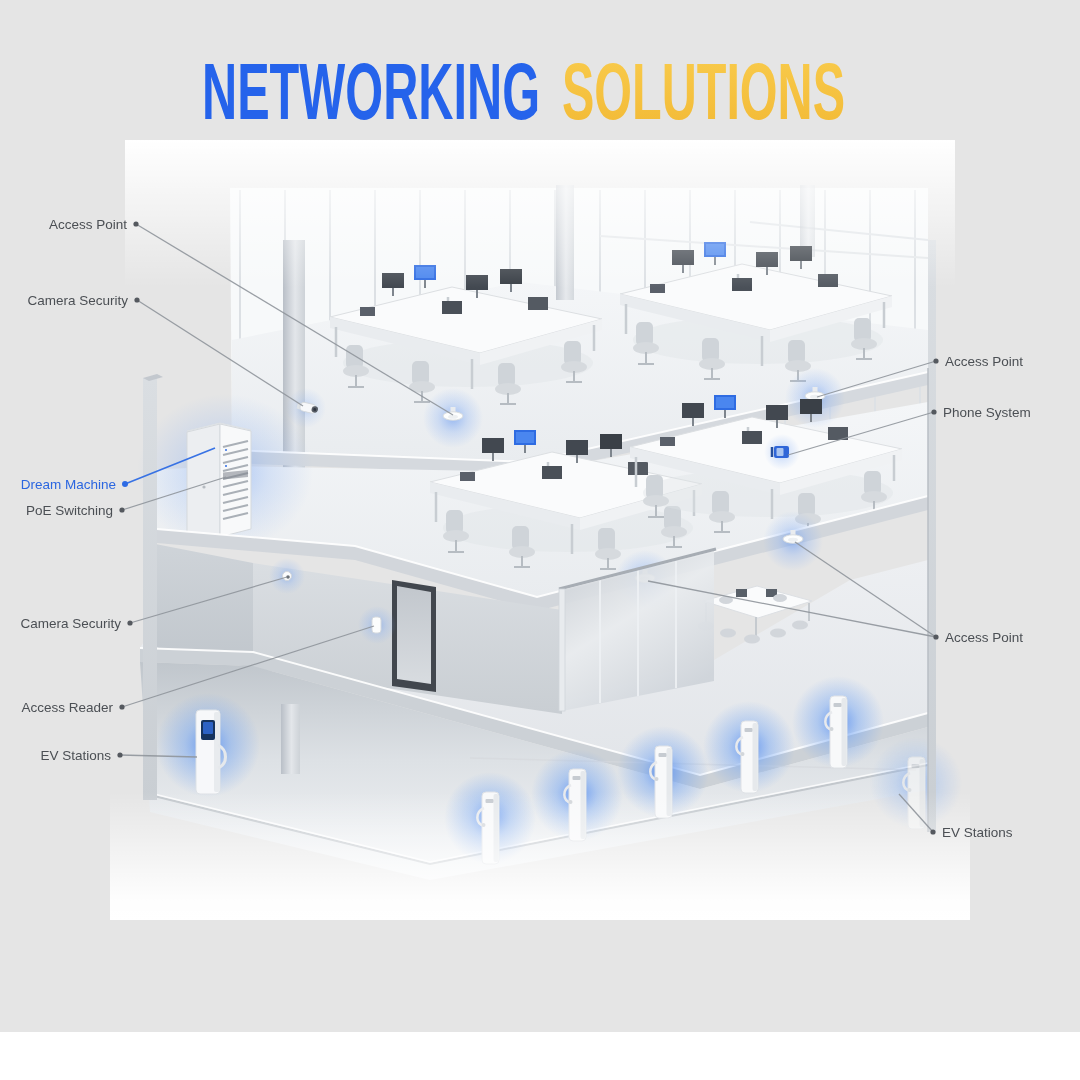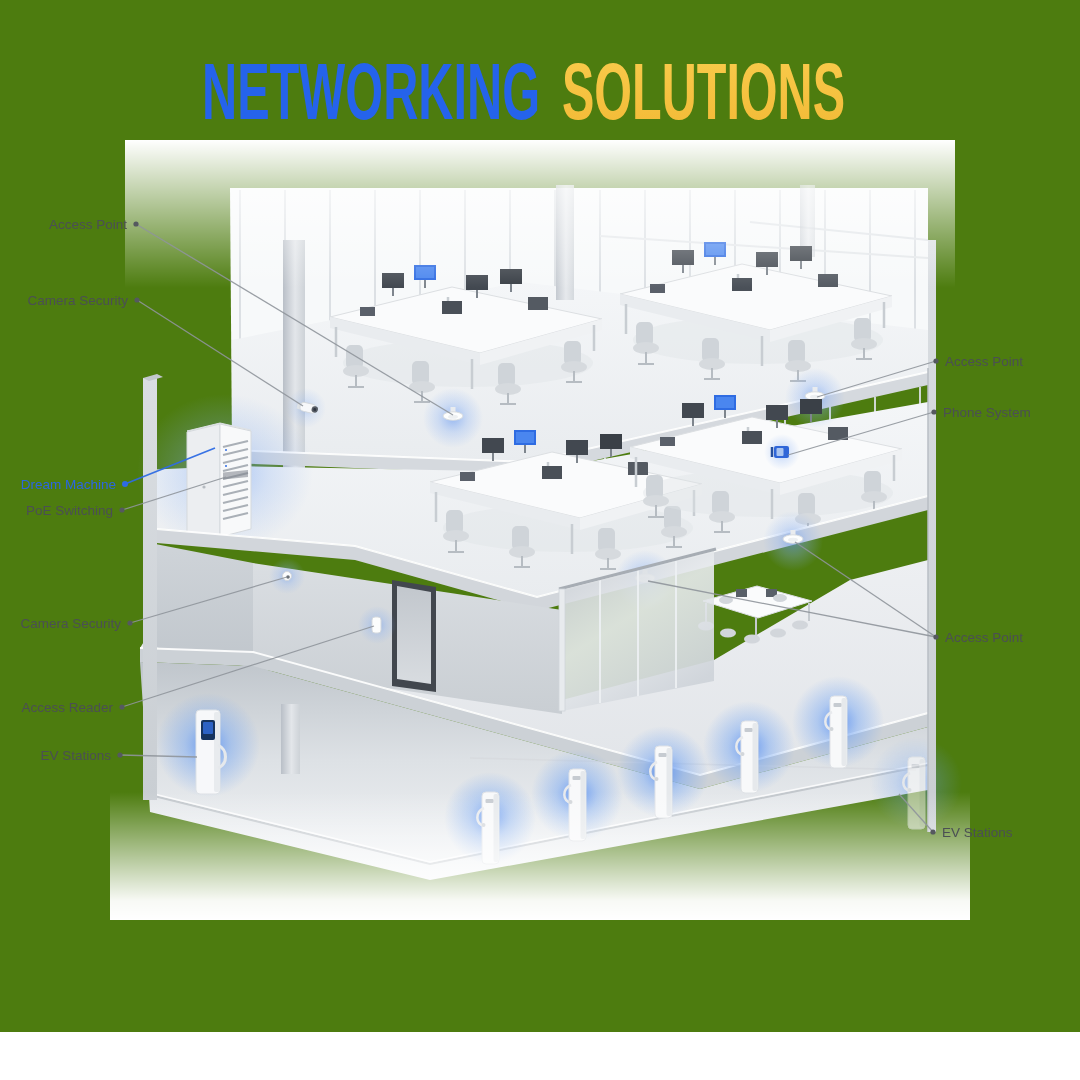--- a/index.html
+++ b/index.html
@@ -1,16 +1,16 @@
 <!DOCTYPE html>
 <html><head>
 <meta charset="utf-8">
 <style>
   html,body{margin:0;padding:0;background:#ffffff;}
-  .poster{position:relative;width:1080px;height:1032px;background:#4d7c0f;overflow:hidden;
+  .poster{position:relative;width:1080px;height:1032px;background:#e5e5e5;overflow:hidden;
           font-family:"Liberation Sans", sans-serif;}
   svg{position:absolute;inset:0;display:block;}
   text{font-family:"Liberation Sans", sans-serif;}
   .title-word{font-weight:bold;}
   .lbl{font-size:13.5px;fill:#4b4f54;}
   .lbl-blue{fill:#2b66e0;}
   .leader{stroke:#8f959b;stroke-width:1.3;opacity:.9;fill:none;}
   .leader-blue{stroke:#2e6be4;stroke-width:1.6;opacity:.95;fill:none;}
   .dot{fill:#55595f;}
   .dot-blue{fill:#2e6be4;}

